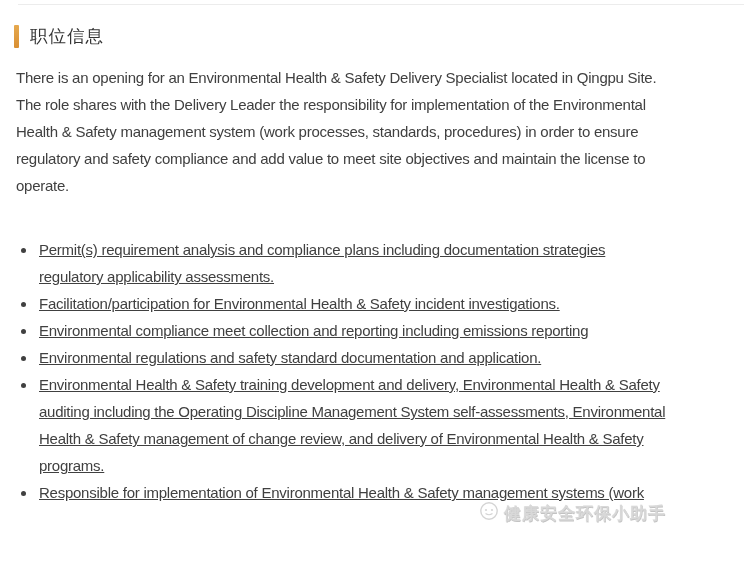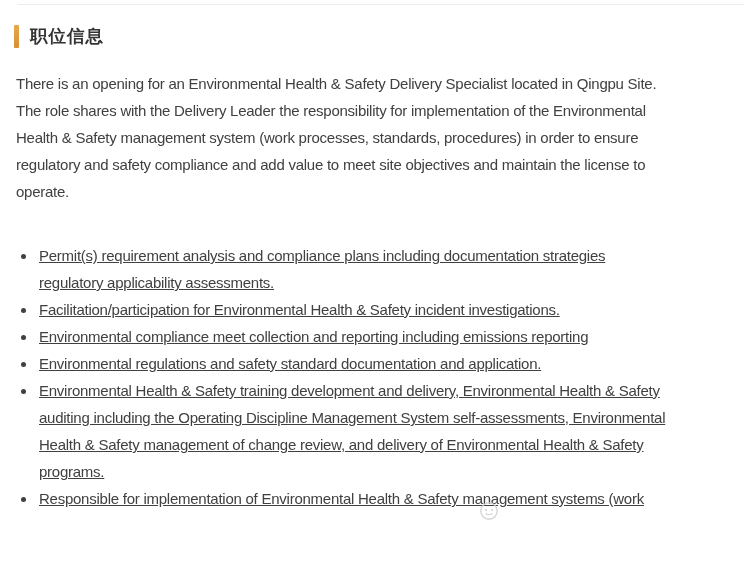--- a/index.html
+++ b/index.html
@@ -33,35 +33,35 @@
     gap: 11px;
   }
   .accent-bar {
     width: 5px;
     height: 23px;
     background: linear-gradient(#e6a94e, #d98f33);
     border-radius: 1px;
   }
   .section-title {
     font-size: 17.5px;
-    font-weight: bold;
+    font-weight: normal;
     color: #333333;
     letter-spacing: 1px;
   }
   .content {
     position: absolute;
     top: 60px;
     left: 16px;
     width: 652px;
     color: #404040;
     font-size: 15px;
     line-height: 27px;
     letter-spacing: -0.25px;
   }
-  .intro { margin-top: 10px; }
+  .intro { margin-top: 4px; }
   .resp-heading {
     margin-top: 36px;
     font-weight: bold;
     color: #3a3a3a;
     letter-spacing: 0;
   }
   ul.resp-list {
     margin-top: 37px;
     padding-left: 21px;
     list-style: disc outside;
@@ -118,15 +118,16 @@
 
   <div class="watermark">
     <span class="watermark-icon">
       <svg width="20" height="20" viewBox="0 0 20 20">
         <circle cx="10" cy="10" r="8.2" fill="none" stroke="#d0d0d0" stroke-width="1.4"></circle>
         <circle cx="7" cy="9" r="1.1" fill="#d0d0d0"></circle>
         <circle cx="13" cy="9" r="1.1" fill="#d0d0d0"></circle>
         <path d="M6.5 12.5 Q10 15 13.5 12.5" fill="none" stroke="#d0d0d0" stroke-width="1.2"></path>
       </svg>
     </span>
+    <span class="watermark-text">健康安全环保小助手</span>
   </div>
 
 </div>
 
 </body></html>

